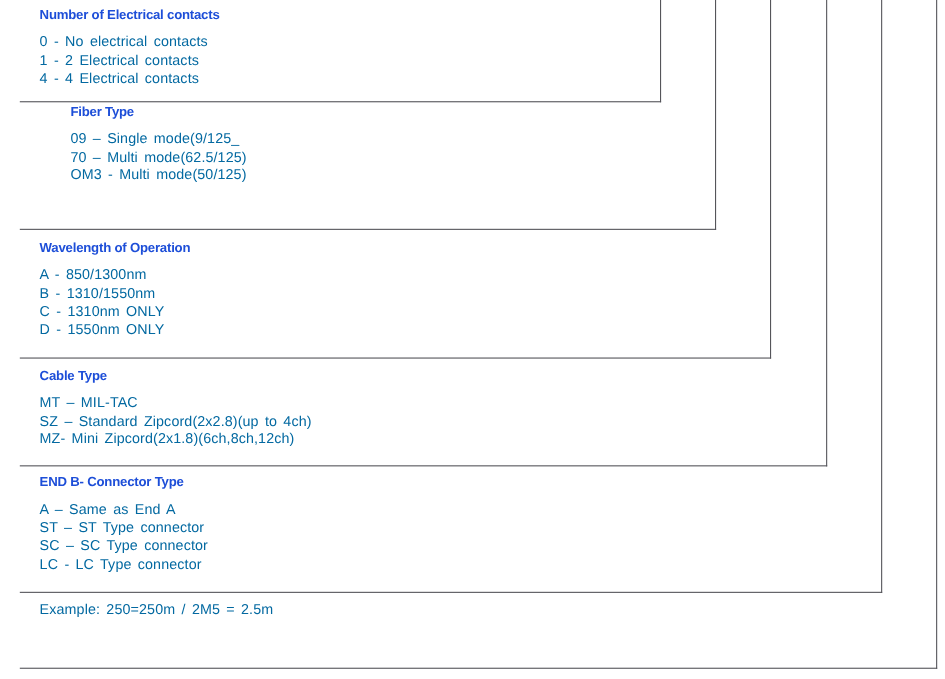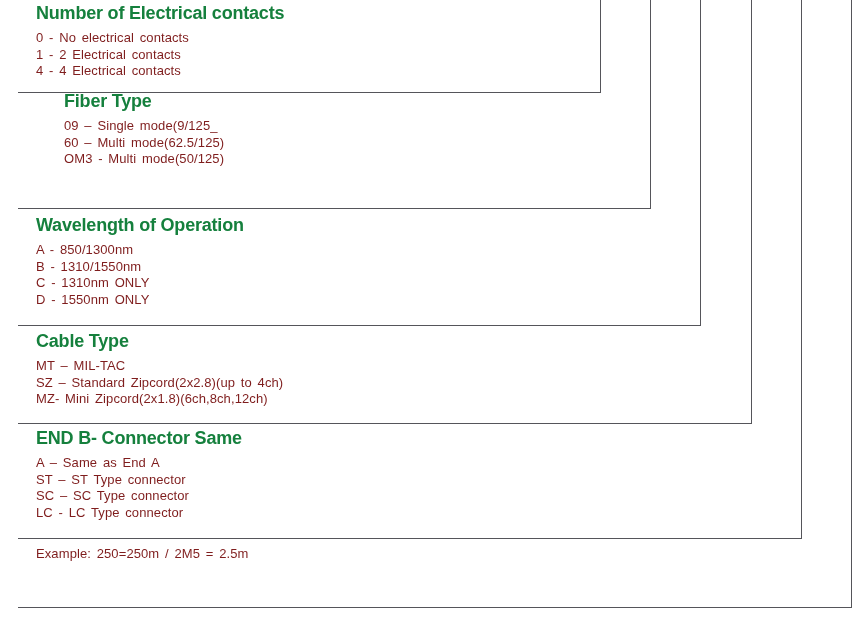--- a/index.html
+++ b/index.html
@@ -13,36 +13,36 @@
     height: 617px;
     background: #ffffff;
     font-family: "Liberation Sans", "DejaVu Sans", sans-serif;
     overflow: hidden;
   }
   .section {
     position: absolute;
     left: 36px;
   }
   .section-title {
-    font-size: 18px;
+    font-size: 12px;
     font-weight: bold;
-    color: #15803d;
+    color: #1d4ed8;
     line-height: 19px;
     margin: 0 0 7px 0;
     letter-spacing: -0.2px;
   }
   .section-items {
     margin: 0;
     padding: 0;
     list-style: none;
   }
   .section-items li {
     font-size: 13px;
     line-height: 16.5px;
-    color: #7f1d1d;
+    color: #0369a1;
     letter-spacing: 0.1px;
     word-spacing: 2px;
   }
   .hline {
     position: absolute;
     height: 0;
     border-top: 1px solid #55555a;
   }
   .vline {
     position: absolute;
@@ -83,21 +83,21 @@
       <li>0 - No electrical contacts</li>
       <li>1 - 2 Electrical contacts</li>
       <li>4 - 4 Electrical contacts</li>
     </ul>
   </div>
 
   <div class="section" id="s2">
     <h3 class="section-title">Fiber Type</h3>
     <ul class="section-items">
       <li>09 – Single mode(9/125_</li>
-      <li>60 – Multi mode(62.5/125)</li>
+      <li>70 – Multi mode(62.5/125)</li>
       <li>OM3 - Multi mode(50/125)</li>
     </ul>
   </div>
 
   <div class="section" id="s3">
     <h3 class="section-title">Wavelength of Operation</h3>
     <ul class="section-items">
       <li>A - 850/1300nm</li>
       <li>B - 1310/1550nm</li>
       <li>C - 1310nm ONLY</li>
@@ -108,21 +108,21 @@
   <div class="section" id="s4">
     <h3 class="section-title">Cable Type</h3>
     <ul class="section-items">
       <li>MT – MIL-TAC</li>
       <li>SZ – Standard Zipcord(2x2.8)(up to 4ch)</li>
       <li>MZ- Mini Zipcord(2x1.8)(6ch,8ch,12ch)</li>
     </ul>
   </div>
 
   <div class="section" id="s5">
-    <h3 class="section-title">END B- Connector Same</h3>
+    <h3 class="section-title">END B- Connector Type</h3>
     <ul class="section-items">
       <li>A – Same as End A</li>
       <li>ST – ST Type connector</li>
       <li>SC – SC Type connector</li>
       <li>LC - LC Type connector</li>
     </ul>
   </div>
 
   <div class="section" id="s6">
     <ul class="section-items">

